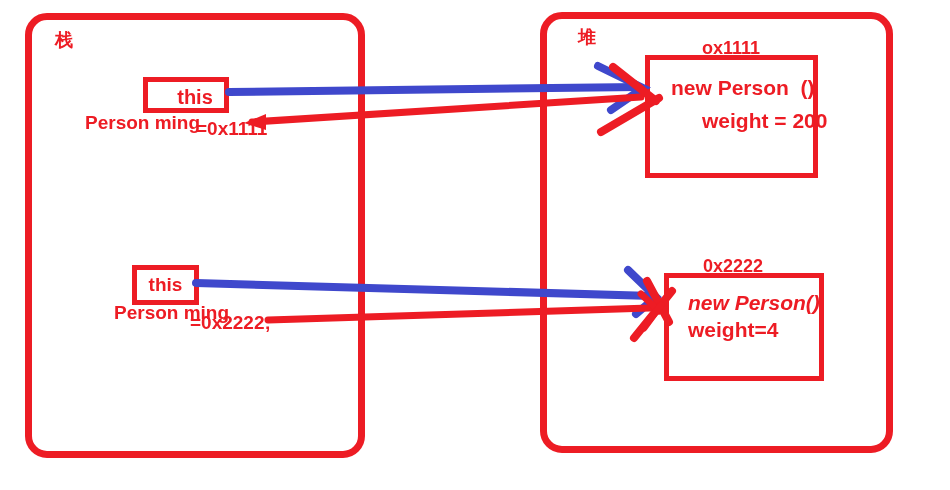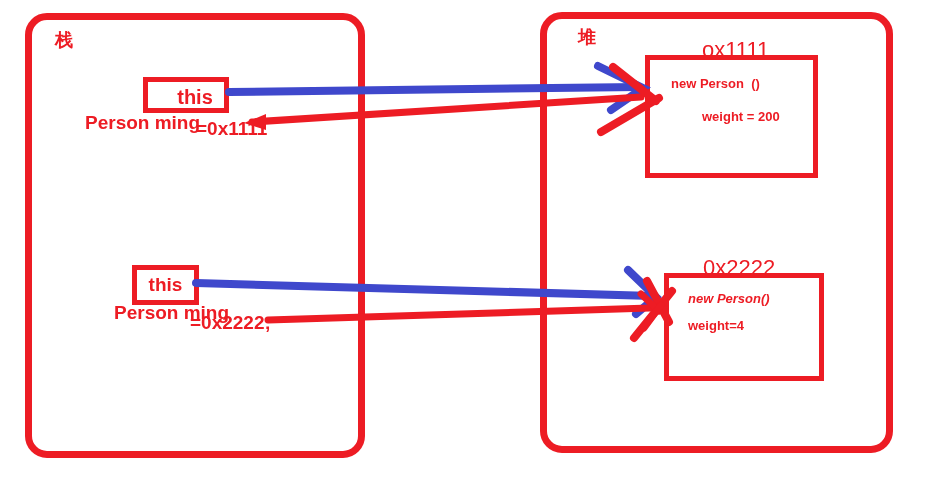--- a/index.html
+++ b/index.html
@@ -78,33 +78,33 @@
     position: absolute;
     border: 5px solid var(--red);
     background: var(--bg);
   }
   .obj-box.obj1 { left: 645px; top: 55px;  width: 173px; height: 123px; }
   .obj-box.obj2 { left: 664px; top: 273px; width: 160px; height: 108px; }
 
   .obj-addr {
     position: absolute;
     color: var(--red);
-    font-weight: normal;
-    font-size: 22px;
+    font-weight: bold;
+    font-size: 18px;
     white-space: pre;
     line-height: 1;
   }
   .addr-obj1 { left: 702px; top: 39px; }
   .addr-obj2 { left: 703px; top: 257px; }
 
   .obj-line {
     position: absolute;
     color: var(--red);
     font-weight: bold;
-    font-size: 13px;
+    font-size: 21px;
     white-space: pre;
     line-height: 1;
   }
   .obj1-l1 { left: 671px; top: 77px; }
   .obj1-l2 { left: 702px; top: 110px; }
   .obj2-l1 { left: 688px; top: 292px; font-style: italic; }
   .obj2-l2 { left: 688px; top: 319px; }
 
   
   svg.arrows {

